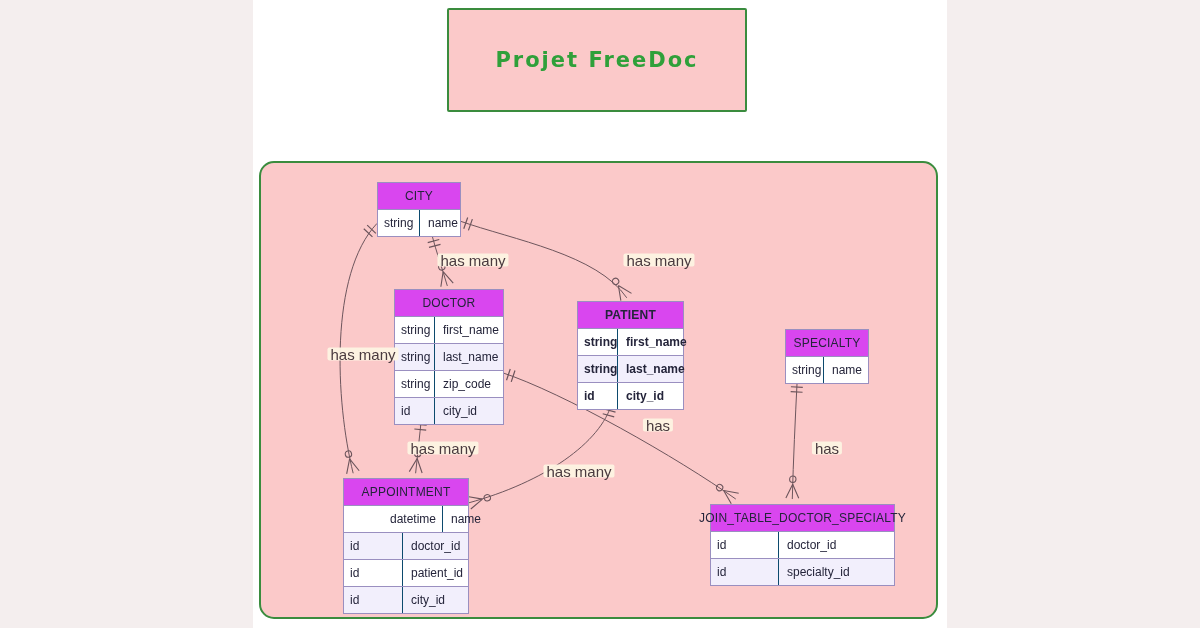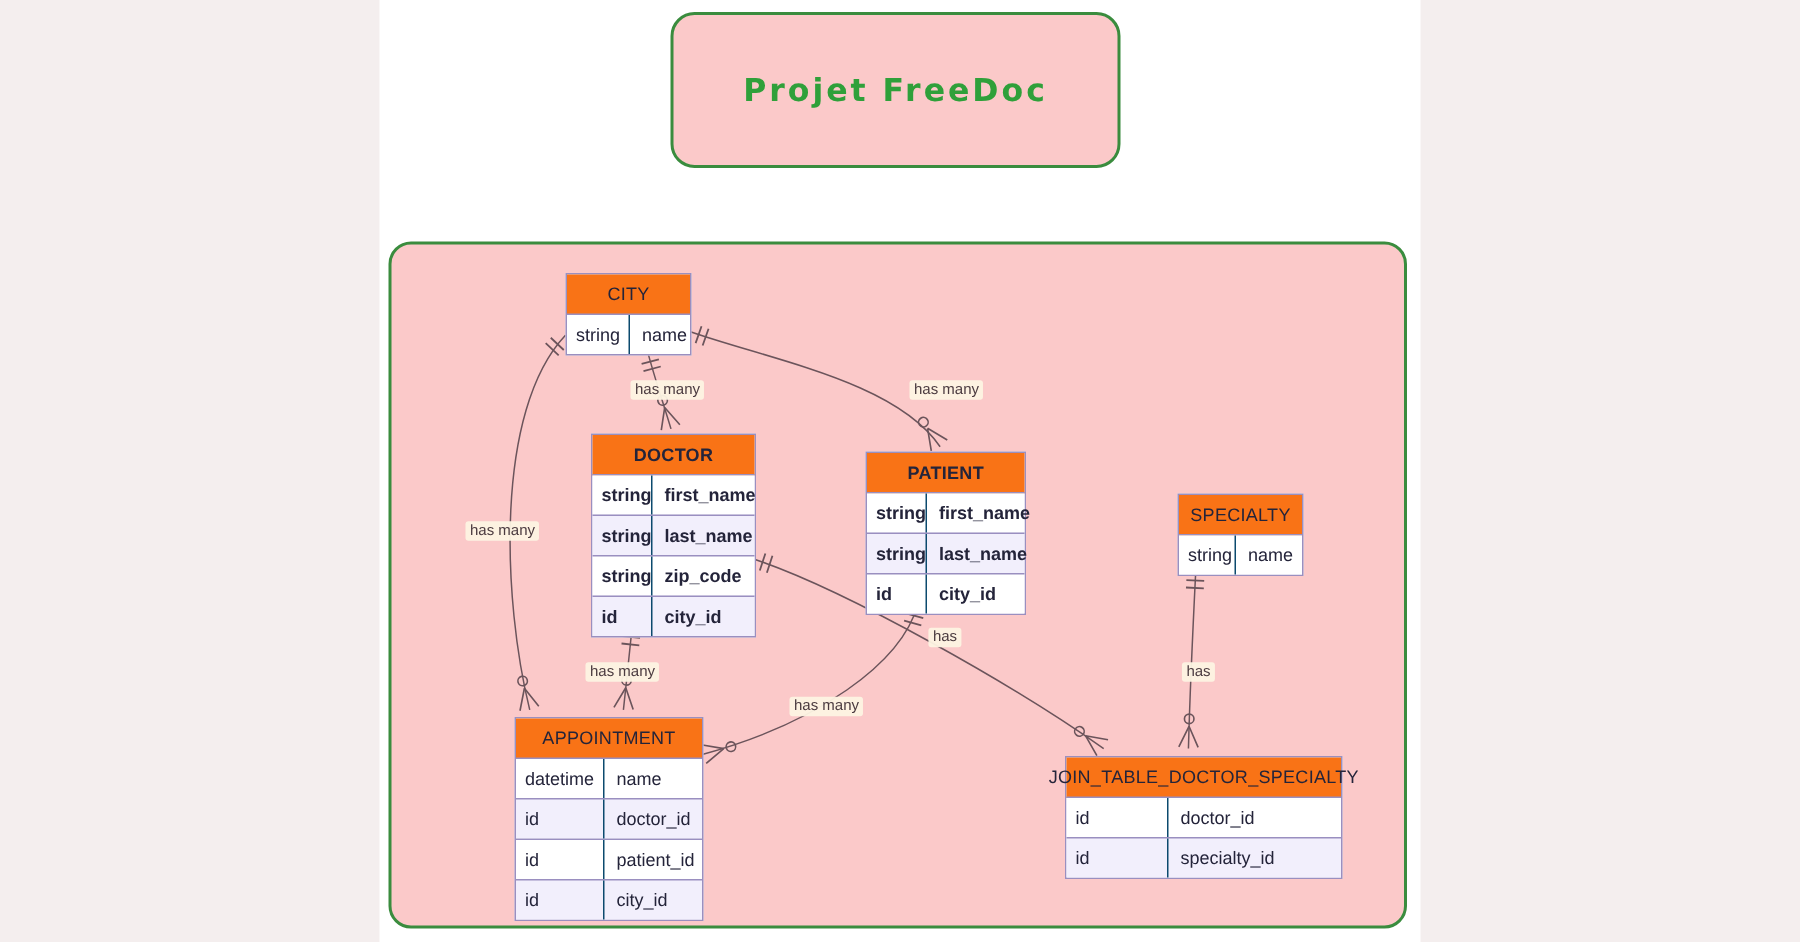--- a/index.html
+++ b/index.html
@@ -7,55 +7,56 @@
     width:1200px;height:628px;position:relative;overflow:hidden;
     background:#f4eeee;
     font-family:"Liberation Sans",sans-serif;
   }
   .canvas-column{
     position:absolute;left:253px;top:0;width:694px;height:628px;
     background:#ffffff;
   }
   .title-box{
     position:absolute;left:447px;top:8px;width:300px;height:104px;
-    background:#fbc9c9;border:2px solid #3a8c3e;border-radius:16px;
+    background:#fbc9c9;border:2px solid #3a8c3e;border-radius:2px;
     display:flex;align-items:center;justify-content:center;box-sizing:border-box;
   }
   .title-text{
     color:#2fa03a;font-size:21px;font-weight:600;letter-spacing:2px;
     font-family:"DejaVu Sans",sans-serif;
   }
   .er-container{
     position:absolute;left:259px;top:161px;width:679px;height:458px;
     background:#fbc9c9;border:2px solid #3a8c3e;border-radius:15px;
     box-sizing:border-box;
   }
   .rel-lines{position:absolute;left:0;top:0;width:100%;height:100%;}
   .entity{
     position:absolute;background:#ffffff;border:1px solid #9a8fc0;
     font-size:12px;color:#24243a;box-sizing:content-box;
   }
   .entity-header{
-    height:26px;background:#f97316;border-bottom:1px solid #9a8fc0;
+    height:26px;background:#d946ef;border-bottom:1px solid #9a8fc0;
     display:flex;align-items:center;justify-content:center;
     white-space:nowrap;letter-spacing:.2px;
   }
   .entity-row{display:flex;height:26px;background:#ffffff;}
   .entity-row + .entity-row{border-top:1px solid #9a8fc0;}
   .entity-row.even{background:#f2effc;}
   .cell-type{
     display:flex;align-items:center;padding:0 6px;
     border-right:1px solid #0c4a6e;box-sizing:border-box;flex:0 0 auto;
   }
   .cell-name{display:flex;align-items:center;padding:0 8px;flex:1 1 auto;}
   .rel-label{
     position:absolute;transform:translate(-50%,-50%);
-    font-size:10px;line-height:13px;color:#4a3a3f;
+    font-size:15px;line-height:13px;color:#4a3a3f;
     background:rgba(253,244,227,0.95);padding:0 3px;border-radius:2px;
     white-space:nowrap;
+    margin-left:28px;
   }
 </style>
 </head>
 <body>
 
 <div class="canvas-column"></div>
 
 <div class="title-box">
   <span class="title-text">Projet FreeDoc</span>
 </div>
@@ -81,21 +82,21 @@
         <path d="M540,218 C538,258 536,300 535,339" fill="none" stroke="#6b545b" stroke-width="1" marker-start="url(#m-one)" marker-end="url(#m-many)"></path>
       </g>
   </svg>
 <div class="entity" style="left: 116px; top: 19px; width: 82px;">
       <div class="entity-header">CITY</div>
       <div class="entity-row">
         <div class="cell-type" style="width: 42px;">string</div>
         <div class="cell-name">name</div>
       </div>
     </div>
-    <div class="entity" style="left: 133px; top: 126px; width: 108px; font-weight: bold;">
+    <div class="entity" style="left: 133px; top: 126px; width: 108px;">
       <div class="entity-header">DOCTOR</div>
       <div class="entity-row">
         <div class="cell-type" style="width: 40px;">string</div>
         <div class="cell-name">first_name</div>
       </div>
       <div class="entity-row even">
         <div class="cell-type" style="width: 40px;">string</div>
         <div class="cell-name">last_name</div>
       </div>
       <div class="entity-row">
@@ -125,21 +126,21 @@
     <div class="entity" style="left: 524px; top: 166px; width: 82px;">
       <div class="entity-header">SPECIALTY</div>
       <div class="entity-row">
         <div class="cell-type" style="width: 38px;">string</div>
         <div class="cell-name">name</div>
       </div>
     </div>
     <div class="entity" style="left: 82px; top: 315px; width: 124px;">
       <div class="entity-header">APPOINTMENT</div>
       <div class="entity-row">
-        <div class="cell-type" style="width: 59px;">datetime</div>
+        <div class="cell-type" style="width: 59px; margin-left: 40px;">datetime</div>
         <div class="cell-name">name</div>
       </div>
       <div class="entity-row even">
         <div class="cell-type" style="width: 59px;">id</div>
         <div class="cell-name">doctor_id</div>
       </div>
       <div class="entity-row">
         <div class="cell-type" style="width: 59px;">id</div>
         <div class="cell-name">patient_id</div>
       </div>

